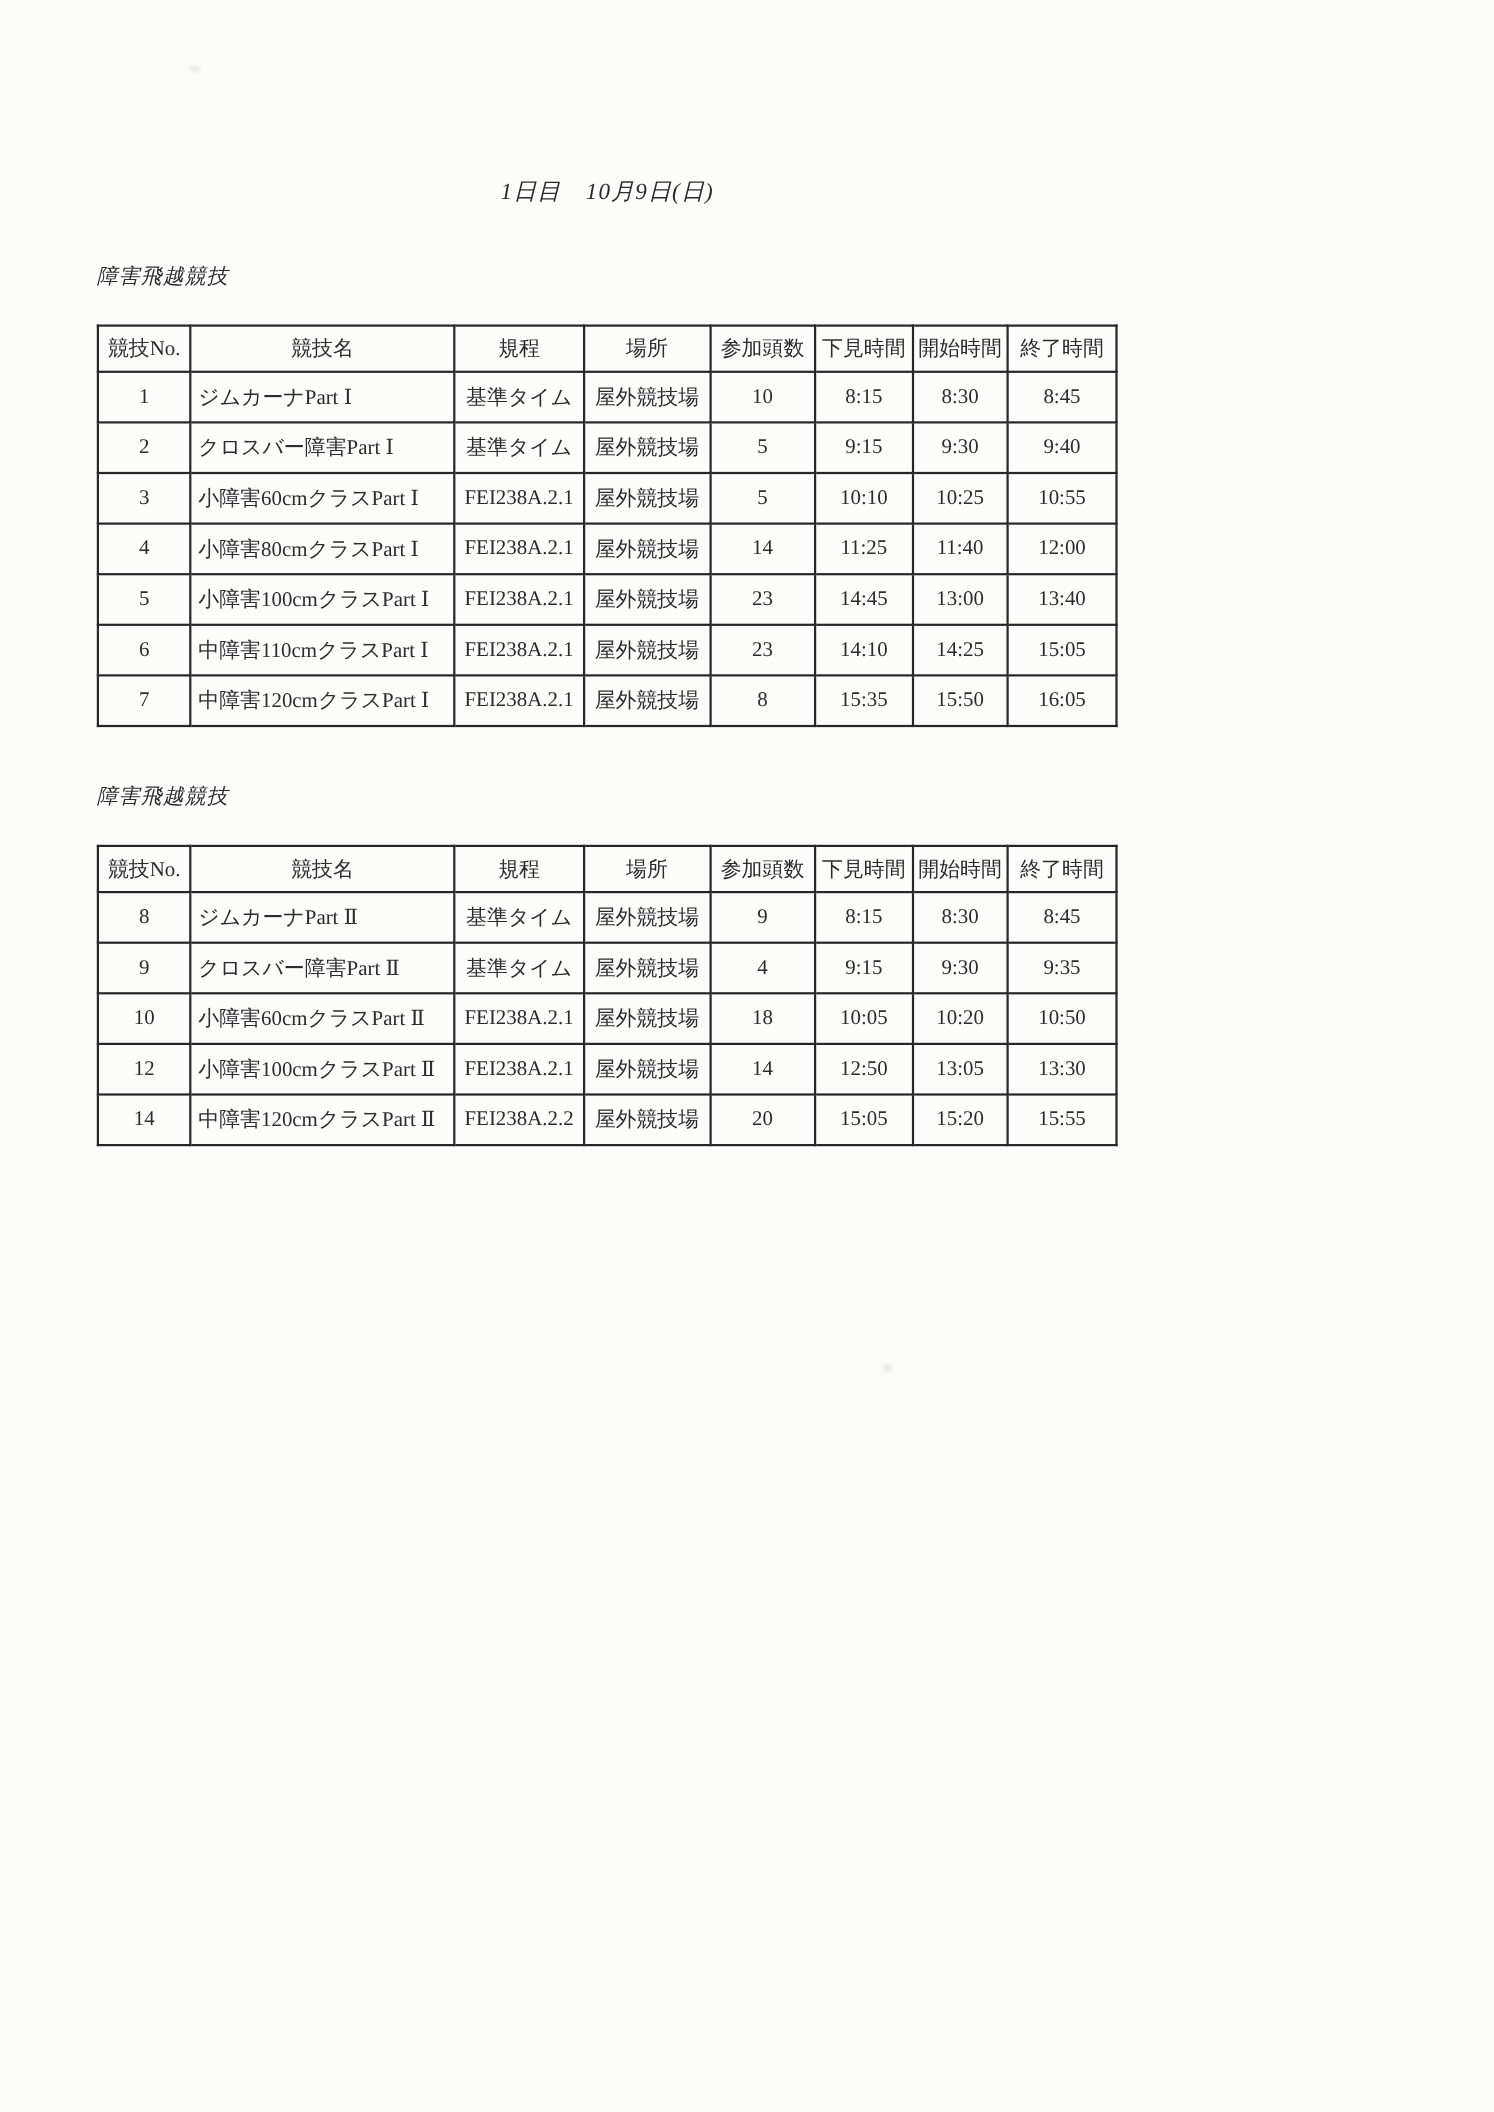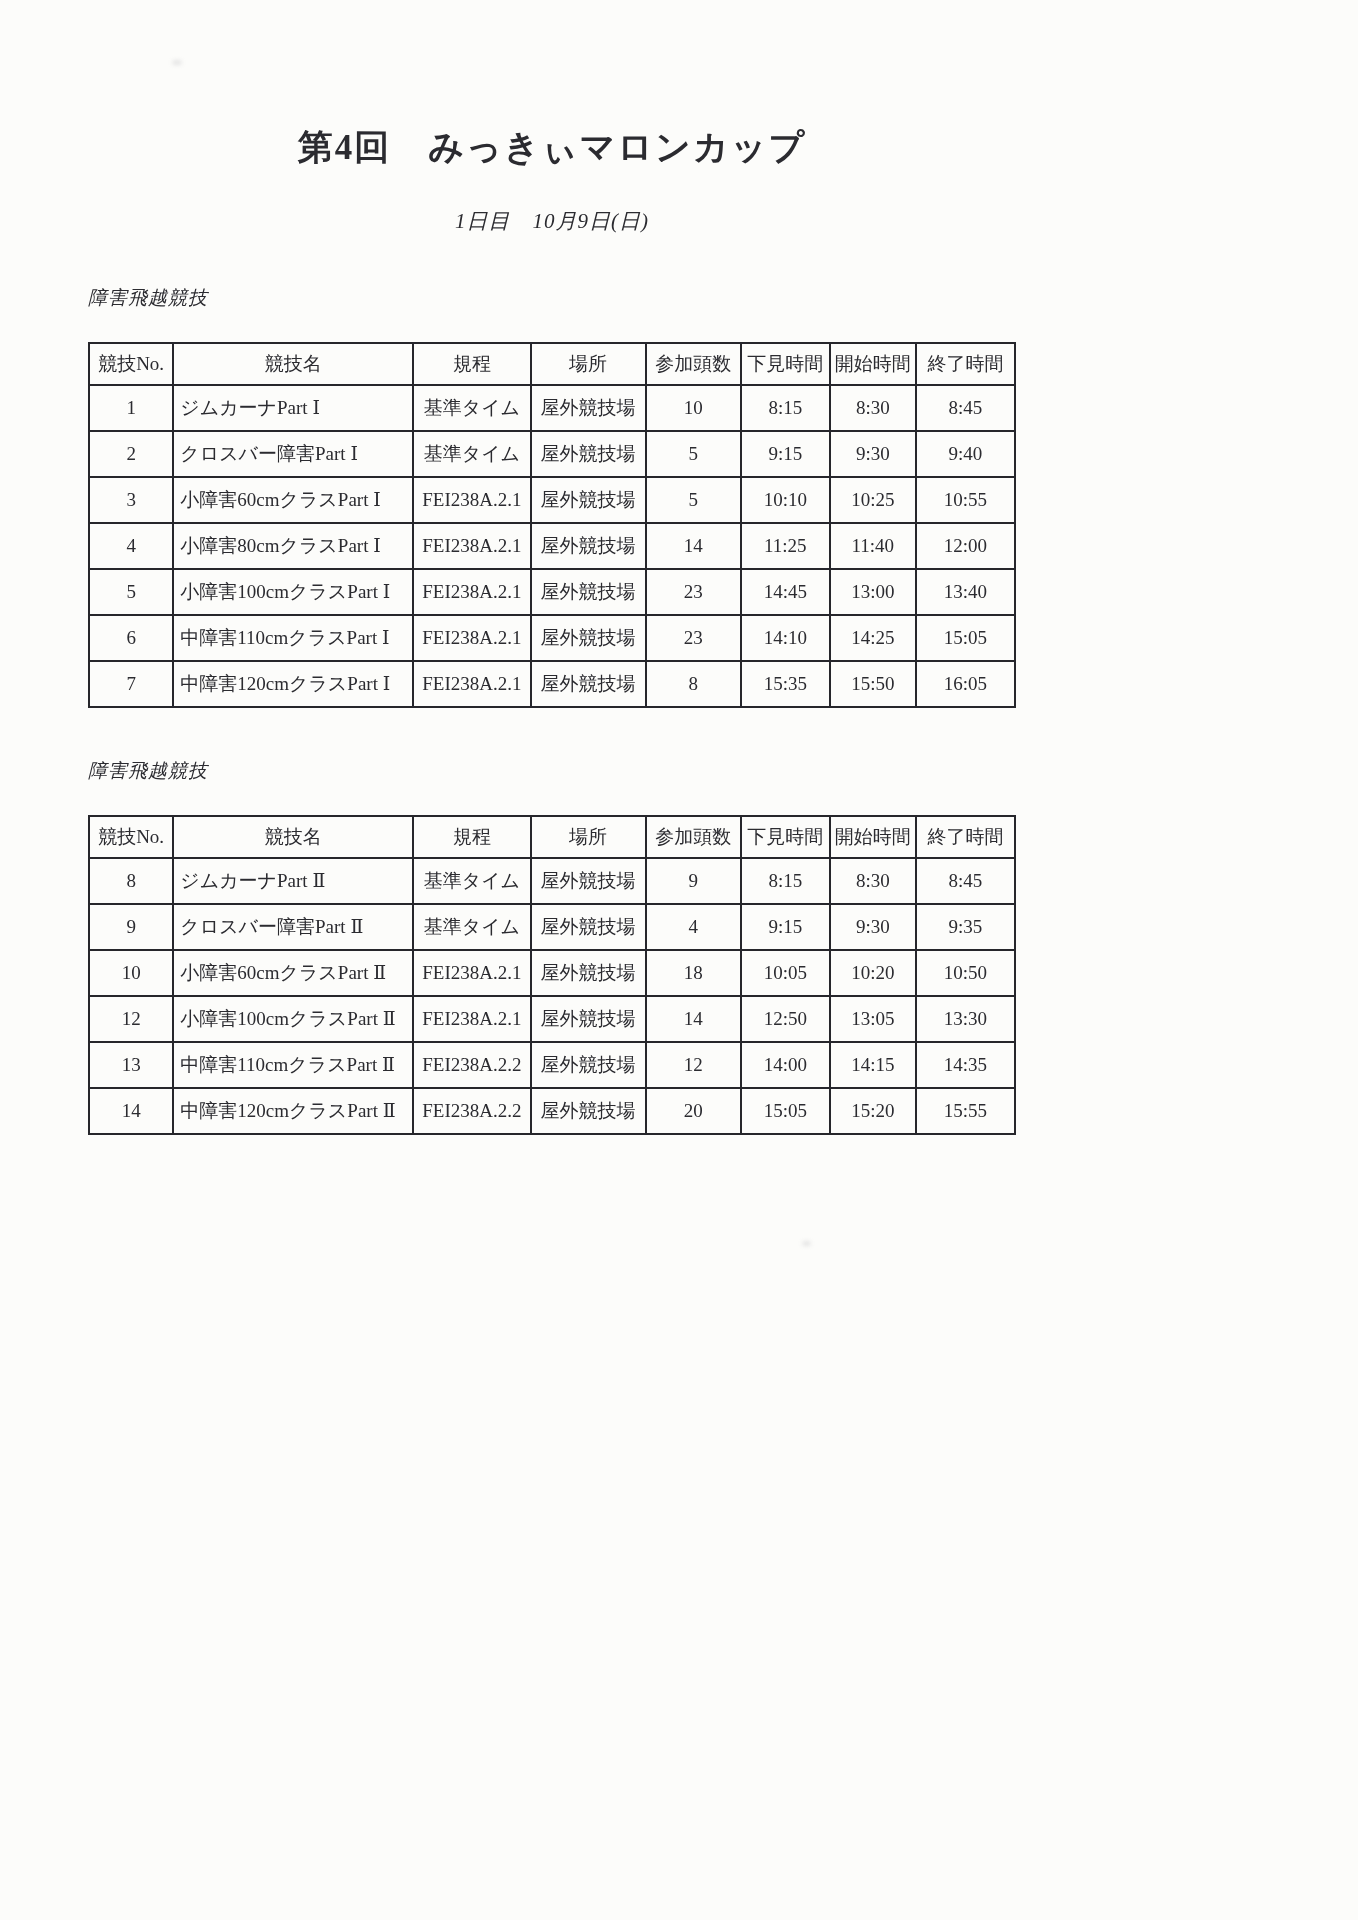--- a/index.html
+++ b/index.html
@@ -79,21 +79,20 @@
   .speck.s2{ left:802px; top:1241px; width:9px; height:5px; }
 </style>
 </head>
 <body>
 
 <div class="speck s1"></div>
 <div class="speck s2"></div>
 
 <div class="content">
 
-  <h1 class="doc-title">第4回　みっきぃマロンカップ</h1>
 
   <div class="day-label">1日目　10月9日(日)</div>
 
   <div class="category-label">障害飛越競技</div>
 
   <table class="schedule">
     <colgroup>
       <col class="w-no">
         <col class="w-name">
         <col class="w-reg">
@@ -250,30 +249,20 @@
           <td>12</td>
           <td class="c-name">小障害100cmクラスPart Ⅱ</td>
           <td>FEI238A.2.1</td>
           <td>屋外競技場</td>
           <td>14</td>
           <td>12:50</td>
           <td>13:05</td>
           <td>13:30</td>
         </tr>
         <tr>
-          <td>13</td>
-          <td class="c-name">中障害110cmクラスPart Ⅱ</td>
-          <td>FEI238A.2.2</td>
-          <td>屋外競技場</td>
-          <td>12</td>
-          <td>14:00</td>
-          <td>14:15</td>
-          <td>14:35</td>
-        </tr>
-        <tr>
           <td>14</td>
           <td class="c-name">中障害120cmクラスPart Ⅱ</td>
           <td>FEI238A.2.2</td>
           <td>屋外競技場</td>
           <td>20</td>
           <td>15:05</td>
           <td>15:20</td>
           <td>15:55</td>
         </tr>
       </tbody>

